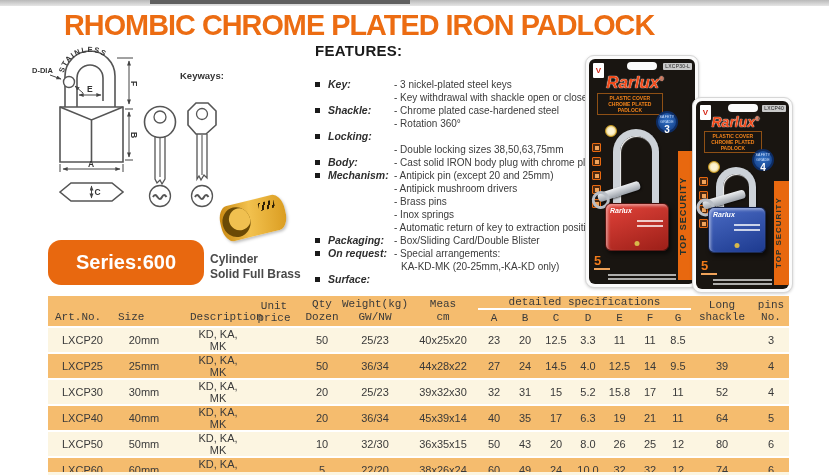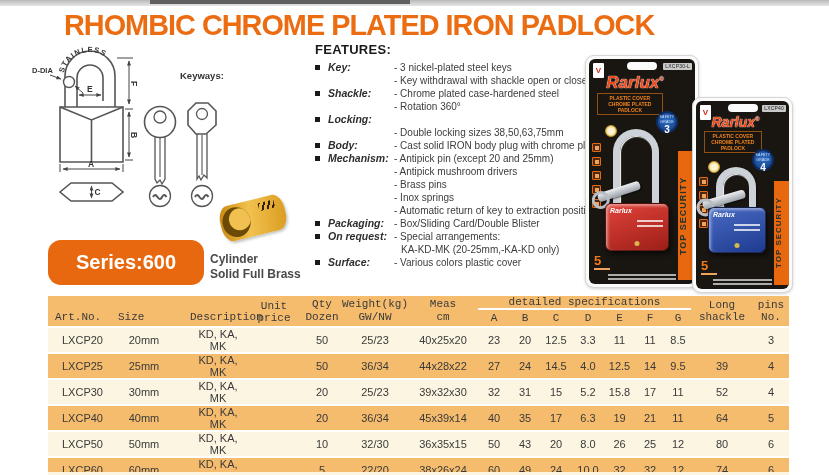--- a/index.html
+++ b/index.html
@@ -14,21 +14,21 @@
   .page-title { position:absolute; left:64px; top:8px; font-size:30px; font-weight:800;
     color:#ec6c12; letter-spacing:-1px; transform:scaleX(.96); transform-origin:left;
     white-space:nowrap; }
 
   
   .diagram { position:absolute; left:30px; top:46px; width:280px; height:170px; }
   .diagram text { font-family:"Liberation Sans",sans-serif; fill:#333; }
 
   
   .features { position:absolute; left:315px; top:42px; width:272px; }
-  .features-heading { font-size:13px; font-weight:bold; color:#1a1a1a; margin-bottom:4px; letter-spacing:.3px; }
+  .features-heading { font-size:15px; font-weight:bold; color:#1a1a1a; margin-bottom:19px; letter-spacing:.3px; }
   .f-row { display:grid; grid-template-columns:13px 66px 1fr; align-items:start; line-height:13px; }
   .f-bullet { width:5px; height:5px; background:#1a1a1a; margin-top:4px; display:inline-block; }
   .f-bullet.hide { visibility:hidden; }
   .f-label { font-size:10.5px; font-weight:bold; font-style:italic; color:#2e2e2e; }
   .f-text { font-size:10px; color:#3c3c3c; white-space:nowrap; }
   .f-text.indent { padding-left:7px; }
 
   
   .series-badge { position:absolute; left:48px; top:240px; width:156px; height:45px;
     background:#e8680f; border-radius:13px; color:#fff; font-size:20px; font-weight:bold;
@@ -277,21 +277,20 @@
           <span class="f-text">- Special arrangements:</span>
         </div>
         <div class="f-row">
           <span class="f-bullet hide"></span>
           <span class="f-label"></span>
           <span class="f-text indent">KA-KD-MK  (20-25mm,-KA-KD only)</span>
         </div>
         <div class="f-row">
           <span class="f-bullet"></span>
           <span class="f-label">Surface:</span>
-          <span class="f-text">- Various colors plastic cover</span>
         </div>
       </div>
   </div>
 
   <div class="product-card pc1">
     <div class="card">
       <div class="hang-hole"></div>
       <div class="chip-logo">V</div>
       <div class="chip-label">LXCP30-L</div>
       <div class="brand"><span>Rarlux</span><sup>®</sup></div>

